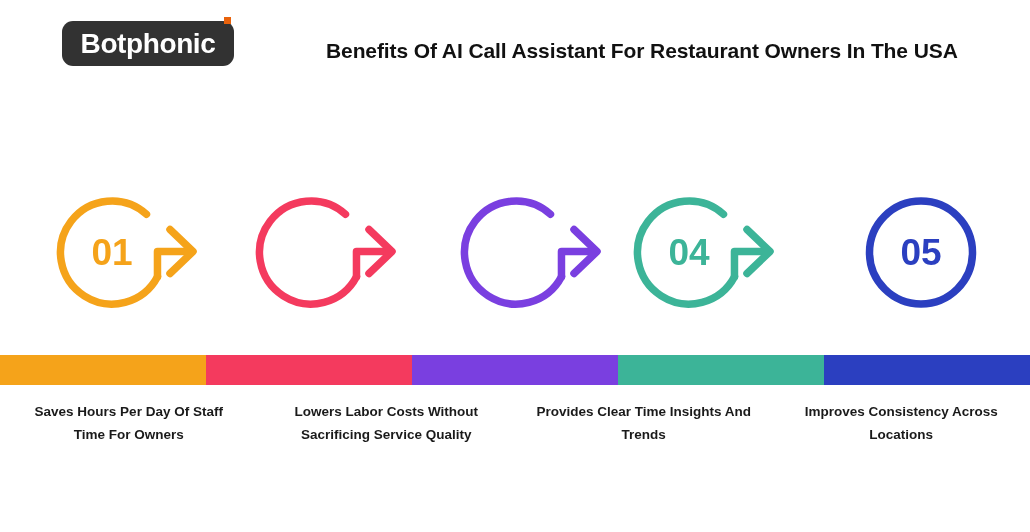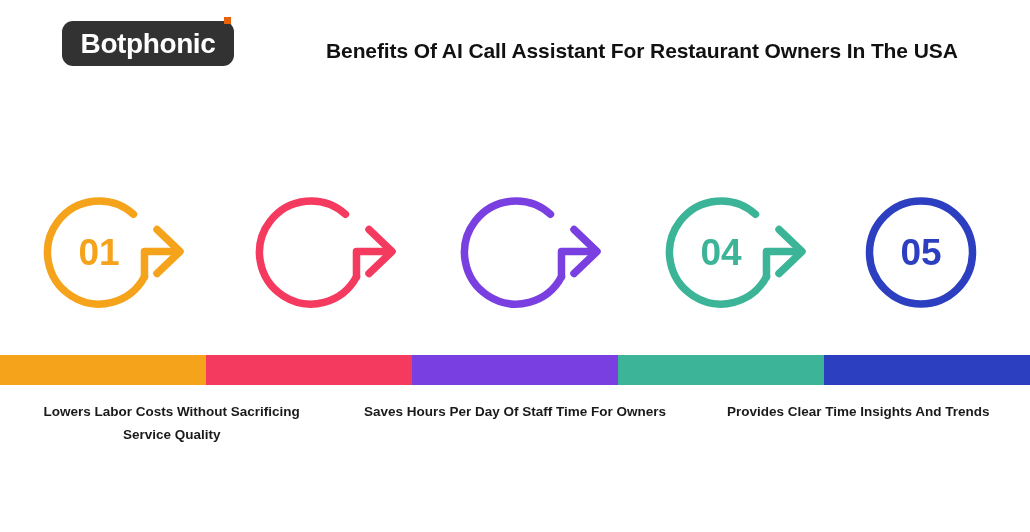--- a/index.html
+++ b/index.html
@@ -141,21 +141,21 @@
   <div id="logo-badge">
     <span id="logo-text">Botphonic</span>
     <span id="logo-dot"></span>
   </div>
 
   <h1 id="page-title">Benefits Of AI Call Assistant For Restaurant Owners In The USA</h1>
 
 </div>
 
 <div id="steps-row">
-    <div class="step-node" style="left: 40px;">
+    <div class="step-node" style="left: 53px;">
       <svg width="205" height="135" viewBox="0 0 205 135">
         <path d="M 93.46 29.23 A 51.5 51.5 0 1 0 104.47 91.68" fill="none" stroke="#F5A31A" stroke-width="7.5" stroke-linecap="round"></path>
         <path d="M 104.47 91.68 L 104.47 66.50 L 139 66.50" fill="none" stroke="#F5A31A" stroke-width="7.5" stroke-linecap="round" stroke-linejoin="round"></path>
         <path d="M 117 44.50 L 140 66.50 L 117 88.50" fill="none" stroke="#F5A31A" stroke-width="7.5" stroke-linecap="round" stroke-linejoin="round"></path>
       </svg>
       <div class="step-number" style="color: rgb(245, 163, 26);">01</div>
     </div>
     <div class="step-node" style="left: 252px;">
       <svg width="205" height="135" viewBox="0 0 205 135">
         <path d="M 93.46 29.23 A 51.5 51.5 0 1 0 104.47 91.68" fill="none" stroke="#F43A5E" stroke-width="7.5" stroke-linecap="round"></path>
@@ -163,21 +163,21 @@
         <path d="M 117 44.50 L 140 66.50 L 117 88.50" fill="none" stroke="#F43A5E" stroke-width="7.5" stroke-linecap="round" stroke-linejoin="round"></path>
       </svg>
     </div>
     <div class="step-node" style="left: 457px;">
       <svg width="205" height="135" viewBox="0 0 205 135">
         <path d="M 93.46 29.23 A 51.5 51.5 0 1 0 104.47 91.68" fill="none" stroke="#7A3FE0" stroke-width="7.5" stroke-linecap="round"></path>
         <path d="M 104.47 91.68 L 104.47 66.50 L 139 66.50" fill="none" stroke="#7A3FE0" stroke-width="7.5" stroke-linecap="round" stroke-linejoin="round"></path>
         <path d="M 117 44.50 L 140 66.50 L 117 88.50" fill="none" stroke="#7A3FE0" stroke-width="7.5" stroke-linecap="round" stroke-linejoin="round"></path>
       </svg>
     </div>
-    <div class="step-node" style="left: 662px;">
+    <div class="step-node" style="left: 630px;">
       <svg width="205" height="135" viewBox="0 0 205 135">
         <path d="M 93.46 29.23 A 51.5 51.5 0 1 0 104.47 91.68" fill="none" stroke="#3CB498" stroke-width="7.5" stroke-linecap="round"></path>
         <path d="M 104.47 91.68 L 104.47 66.50 L 139 66.50" fill="none" stroke="#3CB498" stroke-width="7.5" stroke-linecap="round" stroke-linejoin="round"></path>
         <path d="M 117 44.50 L 140 66.50 L 117 88.50" fill="none" stroke="#3CB498" stroke-width="7.5" stroke-linecap="round" stroke-linejoin="round"></path>
       </svg>
       <div class="step-number" style="color: rgb(60, 180, 152);">04</div>
     </div>
     <div class="step-node" style="left: 862px;">
       <svg width="205" height="135" viewBox="0 0 205 135">
         <circle cx="59" cy="67.5" r="51.5" fill="none" stroke="#2B3FC0" stroke-width="7.5"></circle>
@@ -188,16 +188,17 @@
 
 <div id="color-bar">
     <div class="color-seg" style="background: rgb(245, 163, 26);"></div>
     <div class="color-seg" style="background: rgb(244, 58, 94);"></div>
     <div class="color-seg" style="background: rgb(122, 63, 224);"></div>
     <div class="color-seg" style="background: rgb(60, 180, 152);"></div>
     <div class="color-seg" style="background: rgb(43, 63, 192);"></div>
   </div>
 
 <div id="captions">
+    <div class="caption">Saves Hours Per Day Of Staff Time For Owners</div>
     <div class="caption">Lowers Labor Costs Without Sacrificing Service Quality</div>
-    <div class="caption">Saves Hours Per Day Of Staff Time For Owners</div>
     <div class="caption">Provides Clear Time Insights And Trends</div>
+    <div class="caption">Improves Consistency Across Locations</div>
   </div>
 
 </body></html>

